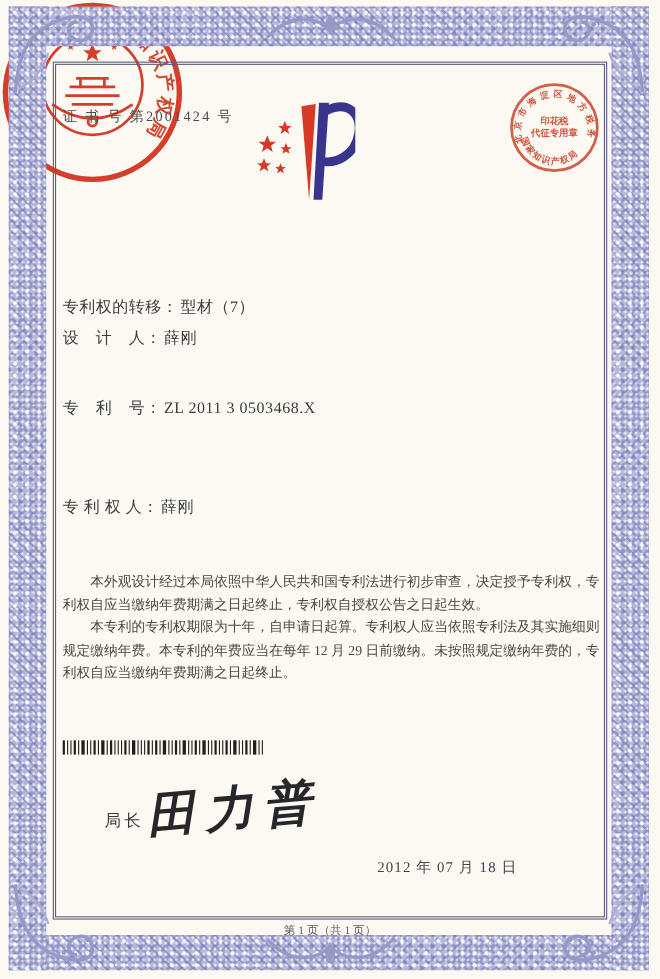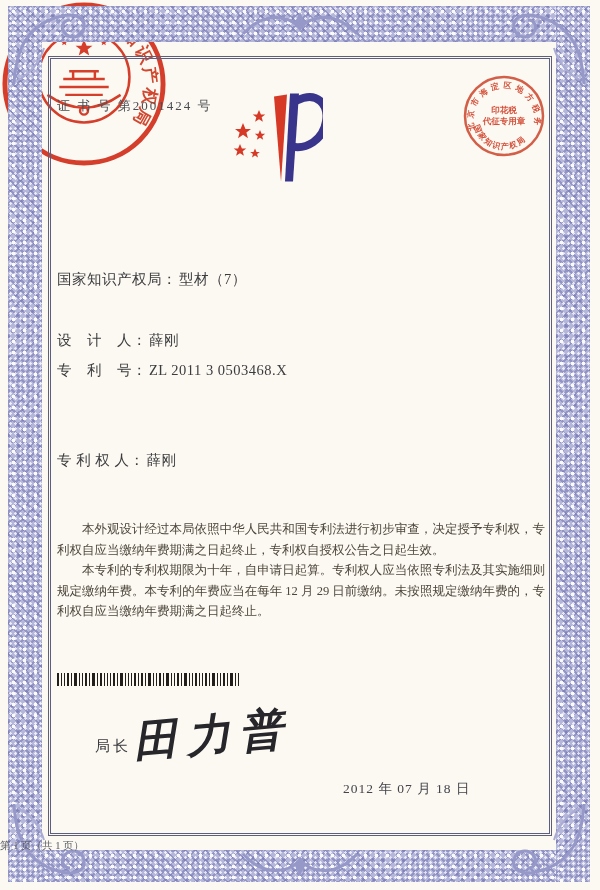--- a/index.html
+++ b/index.html
@@ -40,21 +40,21 @@
   #body{position:absolute;left:57px;top:519px;width:488px;z-index:4;font-size:12.5px;
         line-height:20.5px;color:#4e463c;text-align:justify;}
   #body p{margin:0;text-indent:2em;}
   #barcode{position:absolute;left:57px;top:673px;height:13px;display:flex;gap:2px;z-index:4;}
   #barcode span{background:#211e1c;height:100%;display:block;}
   #director{left:95px;top:737px;font-size:15px;color:#3a3a3e;letter-spacing:3px;}
   #signature{left:133px;top:705px;width:180px;font-size:44px;font-style:italic;font-weight:600;
              letter-spacing:9px;color:#26262b;transform:rotate(-5deg);font-family:"DejaVu Serif",serif;}
   #seal-bottom{left:342px;top:672px;width:168px;height:168px;z-index:4;opacity:.93;}
   #issue-date{left:343px;top:780px;font-size:13.5px;color:#45444c;letter-spacing:1px;z-index:5;}
-  #footer{left:0;top:839px;width:100%;text-align:left;font-size:10.5px;color:#5a5a62;z-index:4;}
+  #footer{left:0;top:839px;width:100%;text-align:center;font-size:10.5px;color:#5a5a62;z-index:4;}
   .seal-text{fill:#cf3a22;font-weight:bold;font-family:"Liberation Serif",serif;}
 </style>
 </head>
 <body>
 
 <div id="page">
 
   
   <div class="lace lace-top"></div>
   <div class="lace lace-bottom"></div>
@@ -125,23 +125,23 @@
     <text class="seal-text" font-size="8"><textPath href="#arcTop" textLength="126" lengthAdjust="spacing">北京市海淀区地方税务局</textPath></text>
     <text class="seal-text" font-size="8"><textPath href="#arcBottom" textLength="64" lengthAdjust="spacing">国家知识产权局</textPath></text>
     <text class="seal-text" font-size="8.5" x="42" y="39" text-anchor="middle">印花税</text>
     <text class="seal-text" font-size="8.5" x="42" y="50" text-anchor="middle">代征专用章</text>
   </svg>
 
   
 
   
   <div class="field" style="top:270px">
-    <span>国家知识产权局：</span><span class="v">型材（7）</span>
-  </div>
-  <div class="field" style="top:331px">
+    <span>专利权的转移：</span><span class="v">型材（7）</span>
+  </div>
+  <div class="field" style="top:298px">
     <span>设　计　人：</span><span class="v">薛刚</span>
   </div>
   <div class="field" style="top:361px">
     <span>专　利　号：</span><span class="v">ZL 2011 3 0503468.X</span>
   </div>
   <div class="field" style="top:451px">
     <span>专 利 权 人：</span><span class="v">薛刚</span>
   </div>
 
   

